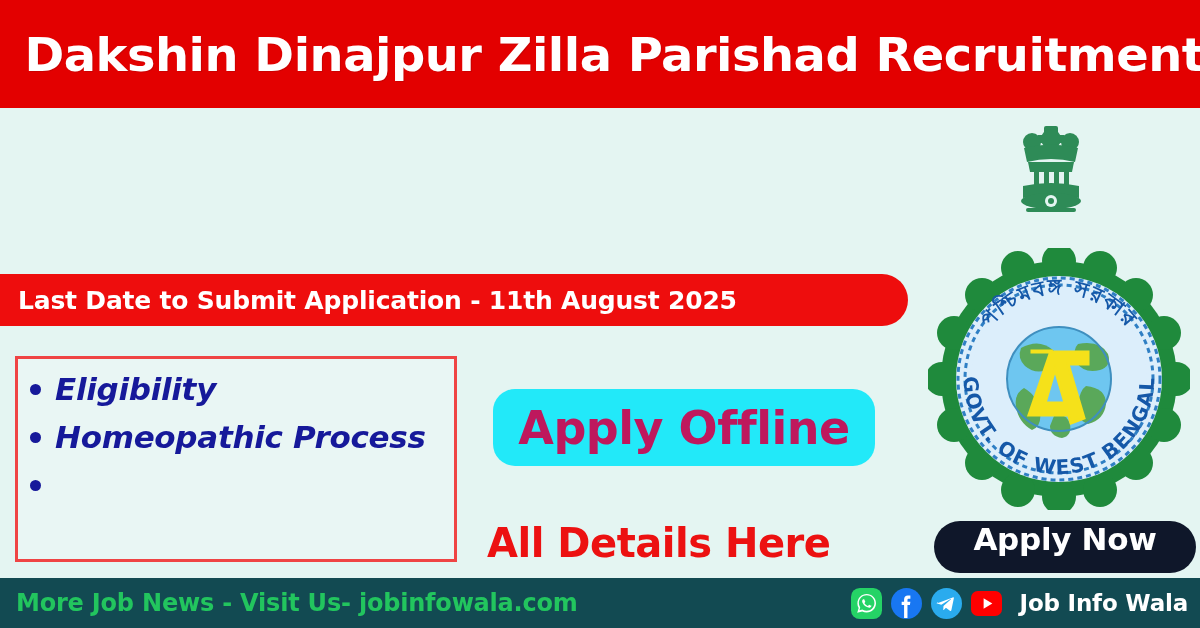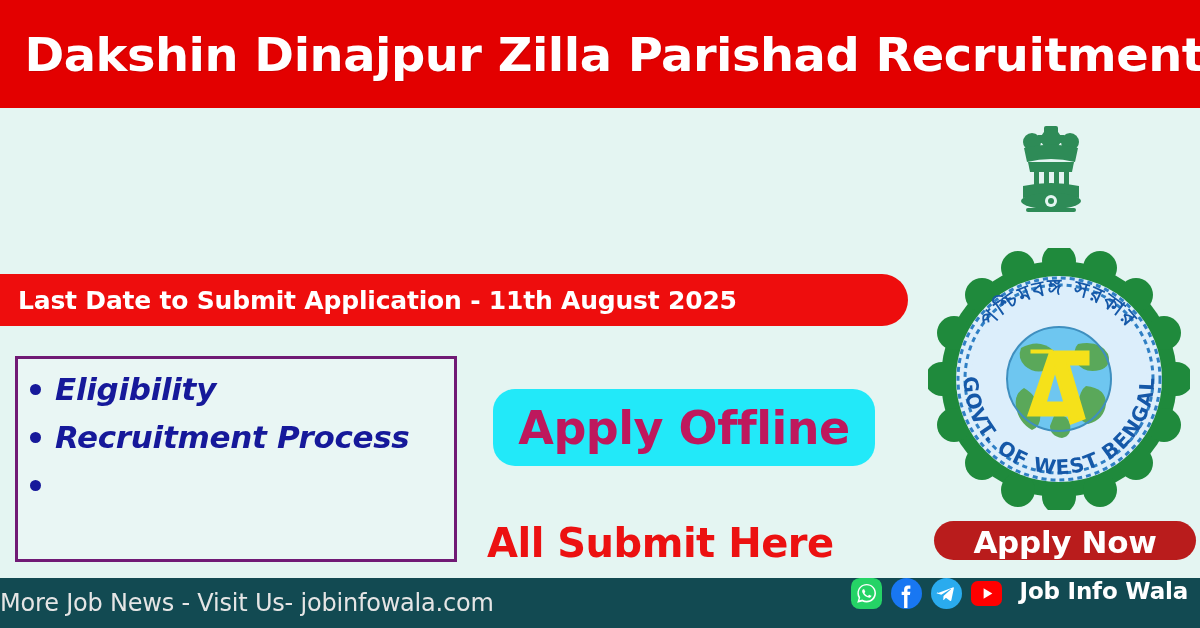--- a/index.html
+++ b/index.html
@@ -39,21 +39,21 @@
     display:flex;align-items:center;
   }
   .lastdate-text{
     color:#ffffff;font-weight:bold;font-size:25px;white-space:nowrap;
     padding-left:38px;letter-spacing:-0.2px;
   }
 
   
   .bullet-box{
     position:absolute;left:15px;top:356px;width:442px;height:206px;
-    border:3px solid #701a75;background:rgba(255,255,255,.18);
+    border:3px solid #ef4444;background:rgba(255,255,255,.18);
     box-sizing:border-box;padding:6px 0 0 12px;
   }
   .bullet-item{
     display:flex;align-items:center;
     color:#16199a;font-weight:bold;font-style:italic;
     font-size:31px;line-height:1;height:48px;
     letter-spacing:-0.3px;
   }
   .bullet-dot{
     width:11px;height:11px;border-radius:50%;background:#16199a;
@@ -73,45 +73,45 @@
 
   
   .all-details{
     position:absolute;left:487px;top:520px;
     color:#ec1111;font-weight:bold;font-size:40px;white-space:nowrap;
     letter-spacing:-0.5px;
   }
 
   
   .apply-now{
-    position:absolute;left:934px;top:521px;width:262px;height:39px;
-    background:#b91c1c;border-radius:26px;
-    display:flex;align-items:flex-end;justify-content:center;
+    position:absolute;left:934px;top:521px;width:262px;height:52px;
+    background:#0f172a;border-radius:26px;
+    display:flex;align-items:flex-start;justify-content:center;
   }
   .apply-now-label{
     color:#ffffff;font-weight:bold;font-size:31px;white-space:nowrap;
     letter-spacing:-0.3px;
   }
 
   
   .ashoka-emblem{position:absolute;left:1008px;top:112px;width:86px;height:100px;}
   .wb-seal{position:absolute;left:928px;top:248px;width:262px;height:262px;}
 
   
   .footer{
     position:absolute;left:0;top:578px;width:1200px;height:50px;
     background:#124a52;display:flex;align-items:center;
   }
   .footer-text{
-    color:#e5e5e5;font-weight:normal;font-size:24px;white-space:nowrap;
-    letter-spacing:-0.2px;
+    color:#22c55e;font-weight:bold;font-size:24px;white-space:nowrap;
+    padding-left:16px;letter-spacing:-0.2px;
   }
   .footer-right{
     position:absolute;right:6px;top:0;height:50px;
-    display:flex;gap:9px;
+    display:flex;align-items:center;gap:9px;
   }
   .soc{width:31px;height:31px;flex:0 0 auto;display:block;}
   .brand-text{
     color:#ffffff;font-weight:bold;font-size:23px;white-space:nowrap;
     margin-left:9px;margin-right:6px;letter-spacing:-0.2px;
   }
 </style>
 </head>
 <body>
 
@@ -149,32 +149,32 @@
     <div class="lastdate-text">Last Date to Submit Application  -   11th August 2025</div>
   </div>
 
   <div class="bullet-box">
     <div class="bullet-item">
       <span class="bullet-dot"></span>
       <span>Eligibility</span>
     </div>
     <div class="bullet-item">
       <span class="bullet-dot"></span>
-      <span>Recruitment Process</span>
+      <span>Homeopathic Process</span>
     </div>
     <div class="bullet-item">
       <span class="bullet-dot"></span>
     </div>
   </div>
 
   <div class="apply-offline">
     <span class="apply-offline-label">Apply Offline</span>
   </div>
 
-  <div class="all-details">All Submit Here</div>
+  <div class="all-details">All Details Here</div>
 
   <svg class="wb-seal" viewBox="0 0 262 262">
     <defs>
       <path id="arcTop" d="M 46 131 A 85 85 0 0 1 216 131"></path>
       <path id="arcBot" d="M 36 131 A 95 95 0 0 0 226 131"></path>
     </defs>
     <g>
 
       <g fill="#1f8a3c">
         <circle cx="131" cy="131" r="118"></circle>

